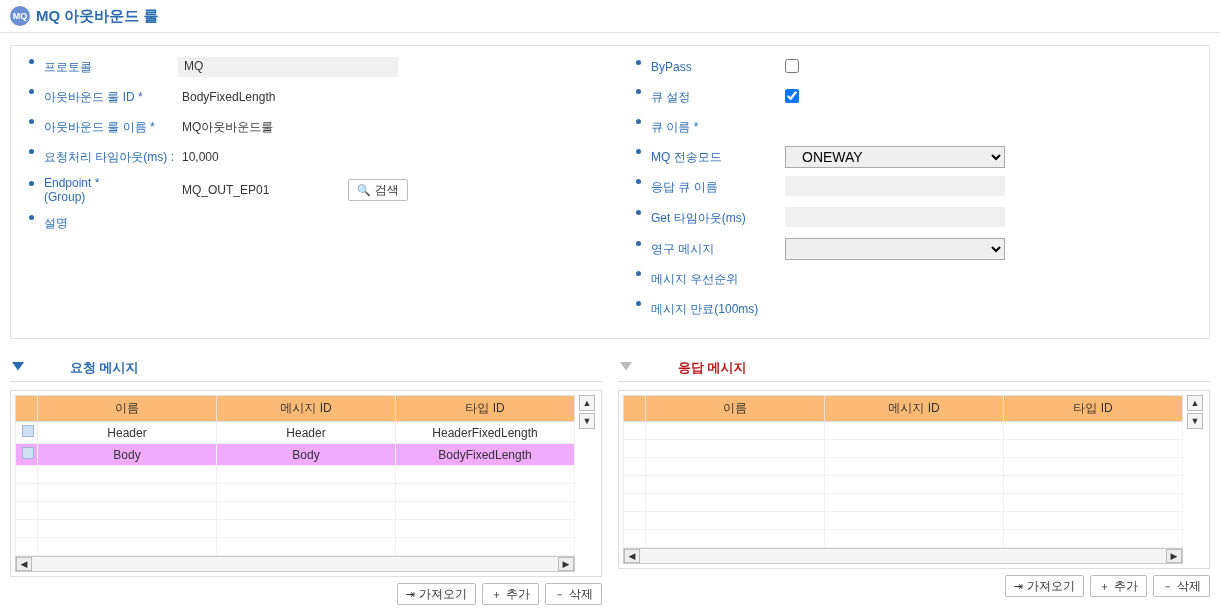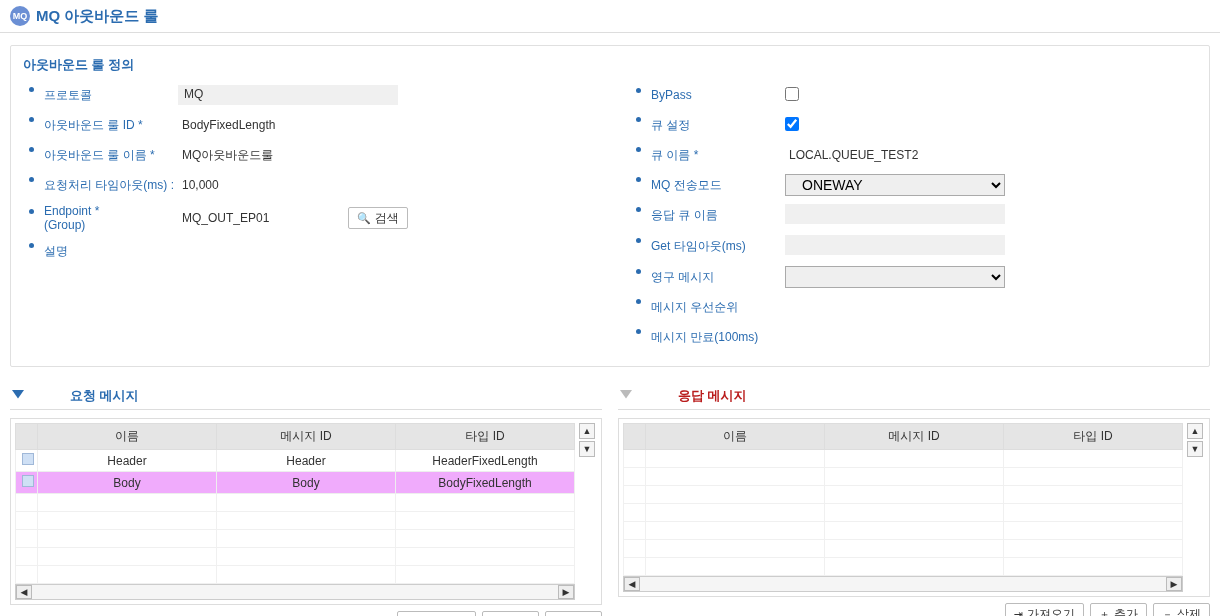--- a/index.html
+++ b/index.html
@@ -24,21 +24,21 @@
 .sub-sections { display: flex; gap: 16px; margin: 16px 10px 0 10px; }
 .sub-section { flex: 1; }
 .sub-header { display: flex; align-items: center; padding: 4px 2px; border-bottom: 1px solid #ddd; margin-bottom: 8px; }
 .sub-header .chev { width: 12px; height: 12px; margin-right: 6px; display: inline-block; }
 .sub-header .chev svg { width: 12px; height: 12px; }
 .sub-title { color: #2b6cb0; font-size: 13px; font-weight: bold; margin-left: 40px; }
 .sub-title.disabled { color: #b91c1c; }
 .table-wrap { display: flex; border: 1px solid #ddd; padding: 4px; }
 .table-container { flex: 1; overflow: hidden; }
 table { width: 100%; border-collapse: collapse; table-layout: fixed; }
-th { background: #e5e5e5; border: 1px solid #ddd; padding: 4px 6px; font-size: 12px; font-weight: normal; text-align: center; color: #333; height: 24px; }
+th { background: #fdba74; border: 1px solid #ddd; padding: 4px 6px; font-size: 12px; font-weight: normal; text-align: center; color: #333; height: 24px; }
 td { border: 1px solid #eee; padding: 3px 6px; font-size: 12px; text-align: center; height: 20px; }
 tr.sel td { background: #f0abfc; }
 .col-icon { width: 22px; }
 .row-icon { width: 12px; height: 12px; background: #cfe0f5; border: 1px solid #a0b8d8; display: inline-block; }
 .empty-rows td { height: 18px; border: 1px solid #f0f0f0; }
 .hscroll { height: 16px; border: 1px solid #ccc; margin-top: 0; display: flex; align-items: center; background: #f5f5f5; }
 .hscroll .arrow { width: 16px; height: 14px; border: 1px solid #bbb; background: #eee; display: flex; align-items: center; justify-content: center; font-size: 9px; cursor: pointer; }
 .hscroll .track { flex: 1; }
 .vbuttons { width: 18px; margin-left: 4px; display: flex; flex-direction: column; gap: 2px; }
 .vbuttons .vb { width: 16px; height: 16px; border: 1px solid #bbb; background: #f5f5f5; display: flex; align-items: center; justify-content: center; font-size: 9px; cursor: pointer; }
@@ -47,21 +47,20 @@
 </style>
 </head>
 <body>
 
 <div class="page-header">
   <span class="mq-badge">MQ</span>
   <span class="page-title">MQ 아웃바운드 룰</span>
 </div>
 
 <div class="section">
-  <div class="section-title">아웃바운드 룰 정의</div>
   <div class="form-cols">
     <div class="form-col">
       <div class="form-row">
         <div class="form-label">
             <span class="bullet"></span>
             <span>프로토콜</span>
           </div>
         <div class="form-value"><span class="readonly">MQ</span></div>
       </div>
       <div class="form-row">
@@ -121,21 +120,20 @@
             <span class="bullet"></span>
             <span>큐 설정</span>
           </div>
         <div class="form-value"><input type="checkbox" checked="" style=""></div>
       </div>
       <div class="form-row">
         <div class="form-label">
             <span class="bullet"></span>
             <span>큐 이름 *</span>
           </div>
-        <div class="form-value"><span class="static">LOCAL.QUEUE_TEST2</span></div>
       </div>
       <div class="form-row">
         <div class="form-label">
             <span class="bullet"></span>
             <span>MQ 전송모드</span>
           </div>
         <div class="form-value"><select><option>ONEWAY</option></select></div>
       </div>
       <div class="form-row">
         <div class="form-label">

